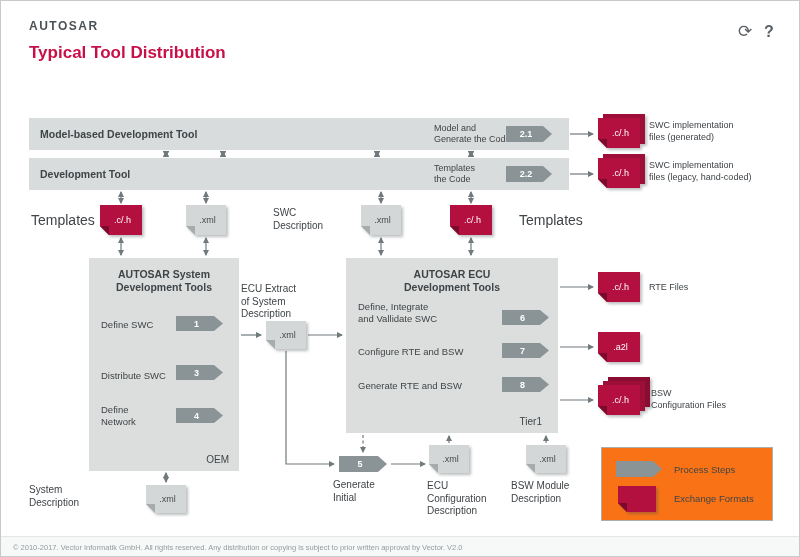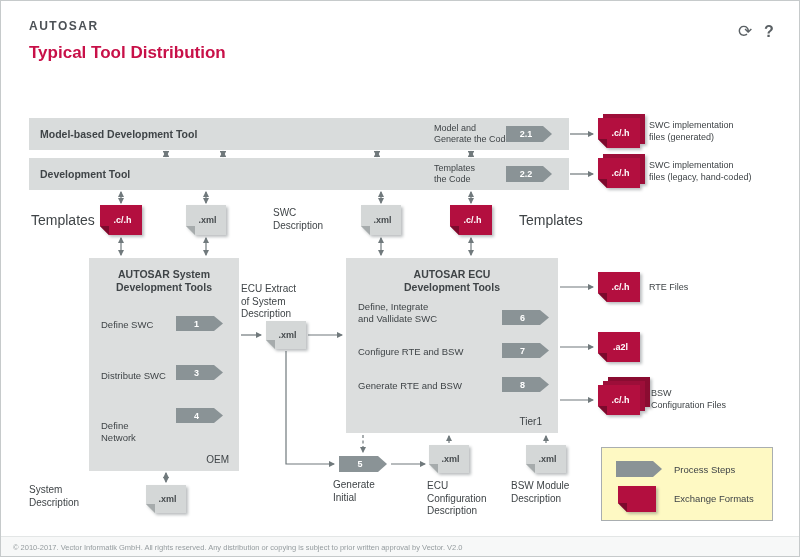--- a/index.html
+++ b/index.html
@@ -39,39 +39,39 @@
   .doc .page.back2{transform:translate(10px,-8px)}
   .doc.red .page.front{background:#b30f3f}
   .doc.red .page.back{background:#9d0e39}
   .doc.red .page.back2{background:#8a0c31}
   .doc.gray .page.front{background:#d4d7d7}
   .doc .fold{position:absolute;left:0;bottom:0;width:9px;height:9px;display:block;
     clip-path:polygon(0 0,100% 0,100% 100%)}
   .doc.red .fold{background:#7c0a2d}
   .doc.gray .fold{background:#a6abac}
   .doc .ext{position:absolute;inset:0;display:flex;align-items:center;justify-content:center;
-    font-size:9px;font-weight:bold;padding-left:3px;z-index:2}
+    font-size:9px;font-weight:normal;padding-left:3px;z-index:2}
   .doc.red .ext{color:#fff}
   .doc.gray .ext{color:#474c4f}
 
   
   .toolbox{background:#dcdede}
   .box-title{position:absolute;top:10px;left:0;right:0;text-align:center;
     font-weight:bold;font-size:10.5px}
   .step-label{position:absolute;left:12px;font-size:9.5px}
   .box-chev{position:absolute;width:47px;height:15px}
   .corner{position:absolute;font-size:10px}
 
   
   .lbl{font-size:14px}
   .lbl-b{font-size:10px;font-weight:normal}
   .lbl-s{font-size:9px;line-height:1.3;white-space:pre-line}
 
   
-  .legend{background:#fef9c3;border:1px solid #a9aeb0}
+  .legend{background:#f97316;border:1px solid #a9aeb0}
   .legend-text{position:absolute;font-size:9.5px}
 
   
   .footer{background:#f7f8f8;border-top:1px solid #e3e6e6;display:flex;align-items:center}
   .footer span{font-size:7.5px;color:#959c9f;padding-left:12px}
 
   svg.connectors{pointer-events:none}
 </style>
 </head>
 <body>
@@ -194,21 +194,21 @@
 <div class="abs toolbox" style="left:88px;top:257px;width:150px;height:213px">
   <div class="box-title pre">AUTOSAR System
 Development Tools</div>
 
   <span class="step-label" style="top:61px">Define SWC</span>
   <span class="chev box-chev" style="left:87px;top:58px">1</span>
 
   <span class="step-label" style="top:112px">Distribute SWC</span>
   <span class="chev box-chev" style="left:87px;top:107px">3</span>
 
-  <span class="step-label pre" style="top:162px">Define
+  <span class="step-label pre" style="top:146px">Define
 Network</span>
   <span class="chev box-chev" style="left:87px;top:150px">4</span>
 
   <span class="corner" style="right:10px;bottom:6px">OEM</span>
 </div>
 
 <div class="abs lbl-b pre" style="left:240px;top:282px">ECU Extract
 of System
 Description</div>
 <div class="doc gray abs" style="left:265px;top:320px;width:40px;height:28px">

